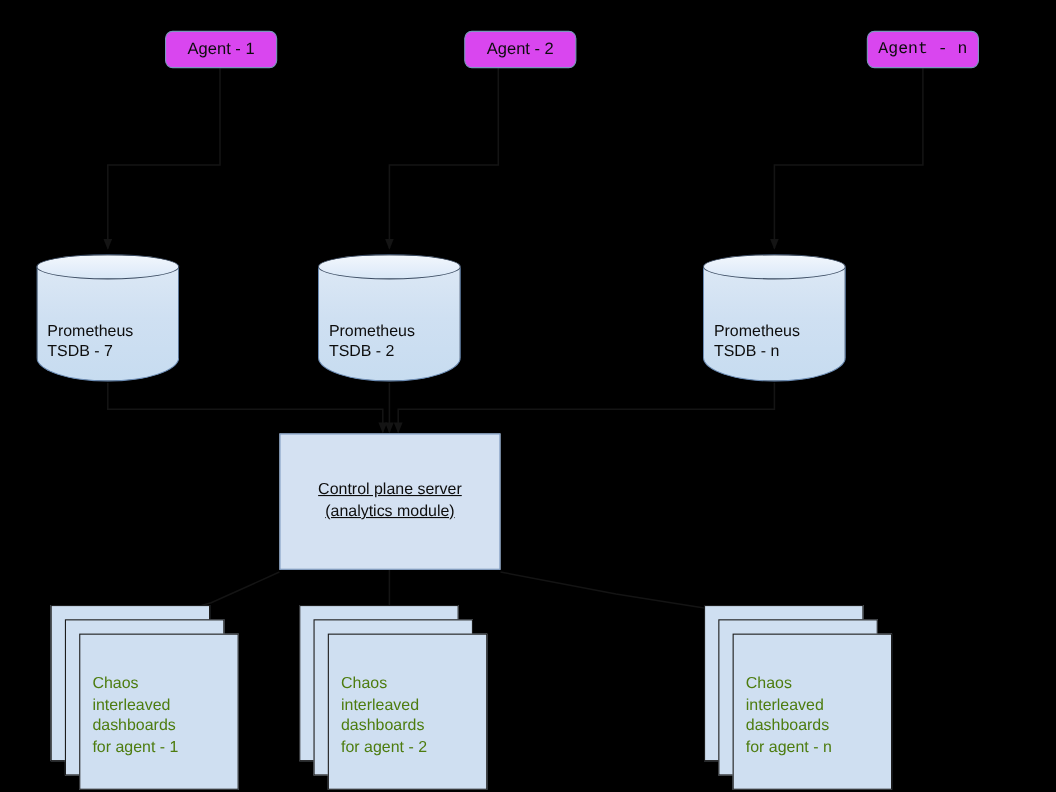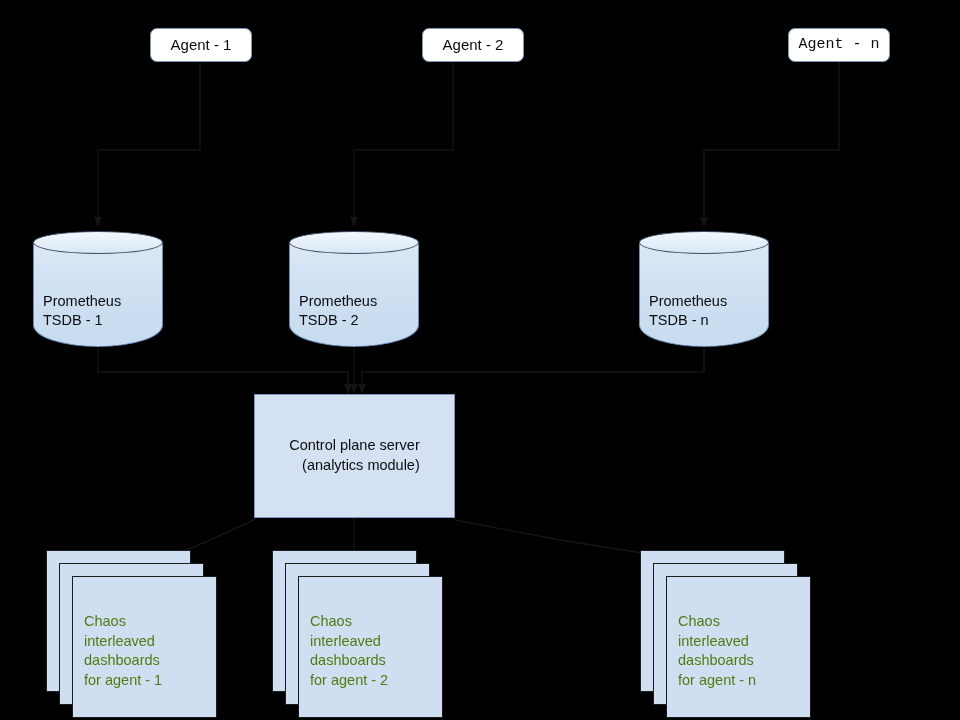--- a/index.html
+++ b/index.html
@@ -24,21 +24,21 @@
     top: 0;
     width: 960px;
     height: 720px;
     pointer-events: none;
   }
 
   
   .agent-node {
     position: absolute;
     box-sizing: border-box;
-    background: #ffffff;
+    background: #d946ef;
     border: 1px solid #7a97bd;
     border-radius: 7px;
     display: flex;
     align-items: center;
     justify-content: center;
     font-size: 15px;
     color: #0d0d0d;
     line-height: 1.15;
     white-space: nowrap;
   }
@@ -87,24 +87,25 @@
 
   
   .process-node {
     position: absolute;
     box-sizing: border-box;
     background: #d4e1f2;
     border: 1px solid #7a97bd;
     display: flex;
     align-items: center;
     justify-content: center;
-    text-align: right;
+    text-align: center;
     font-size: 14.5px;
     color: #0d0d0d;
     line-height: 1.35;
+    text-decoration: underline;
   }
 
   
   .stack-node {
     position: absolute;
   }
   .stack-card {
     position: absolute;
     box-sizing: border-box;
     background: #cfdff1;
@@ -161,21 +162,21 @@
   </div>
   <div class="agent-node" style="left:788px; top:28px; width:102px; height:34px;font-family:Liberation Mono, monospace;">
     <span>Agent - n</span>
   </div>
 
   <div class="cylinder-node" style="left:33px; top:231px; width:130px; height:116px;">
     <div class="cylinder-body"></div>
     <div class="cylinder-top"></div>
     <div class="cylinder-label">
       <div>Prometheus</div>
-      <div>TSDB - 1</div>
+      <div>TSDB - 7</div>
     </div>
   </div>
 
   <div class="cylinder-node" style="left:289px; top:231px; width:130px; height:116px;">
     <div class="cylinder-body"></div>
     <div class="cylinder-top"></div>
     <div class="cylinder-label">
       <div>Prometheus</div>
       <div>TSDB - 2</div>
     </div>

